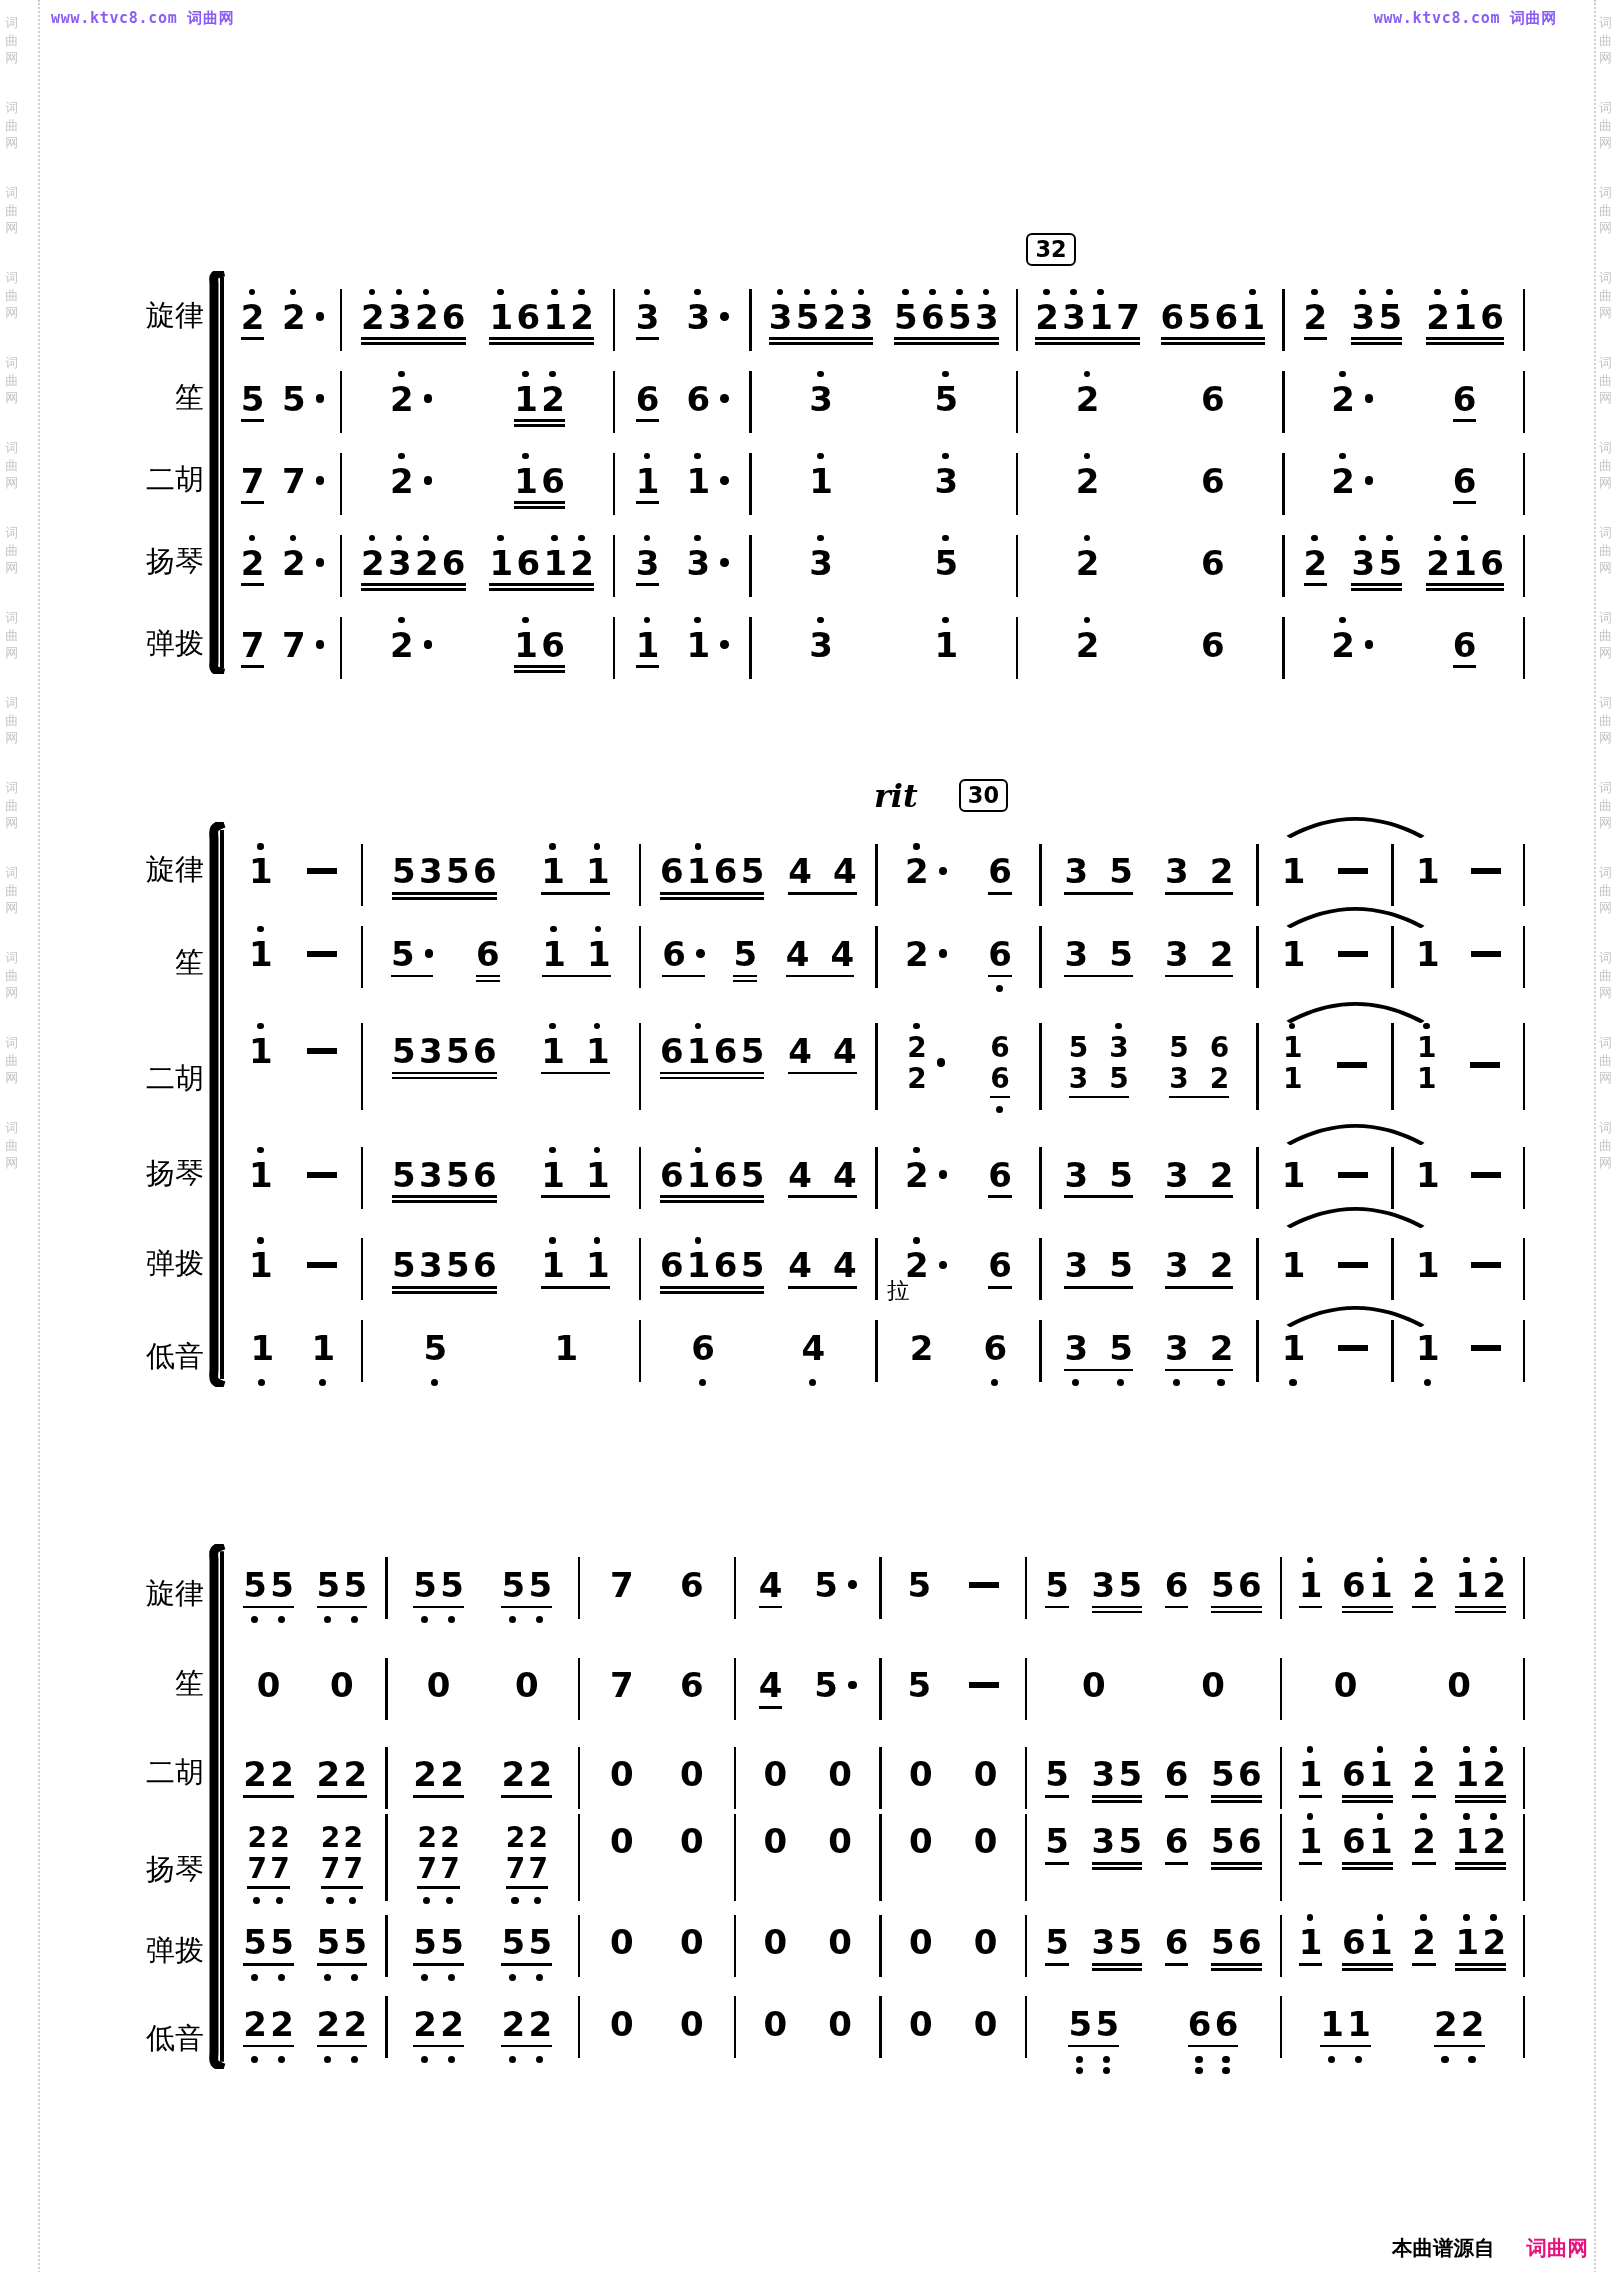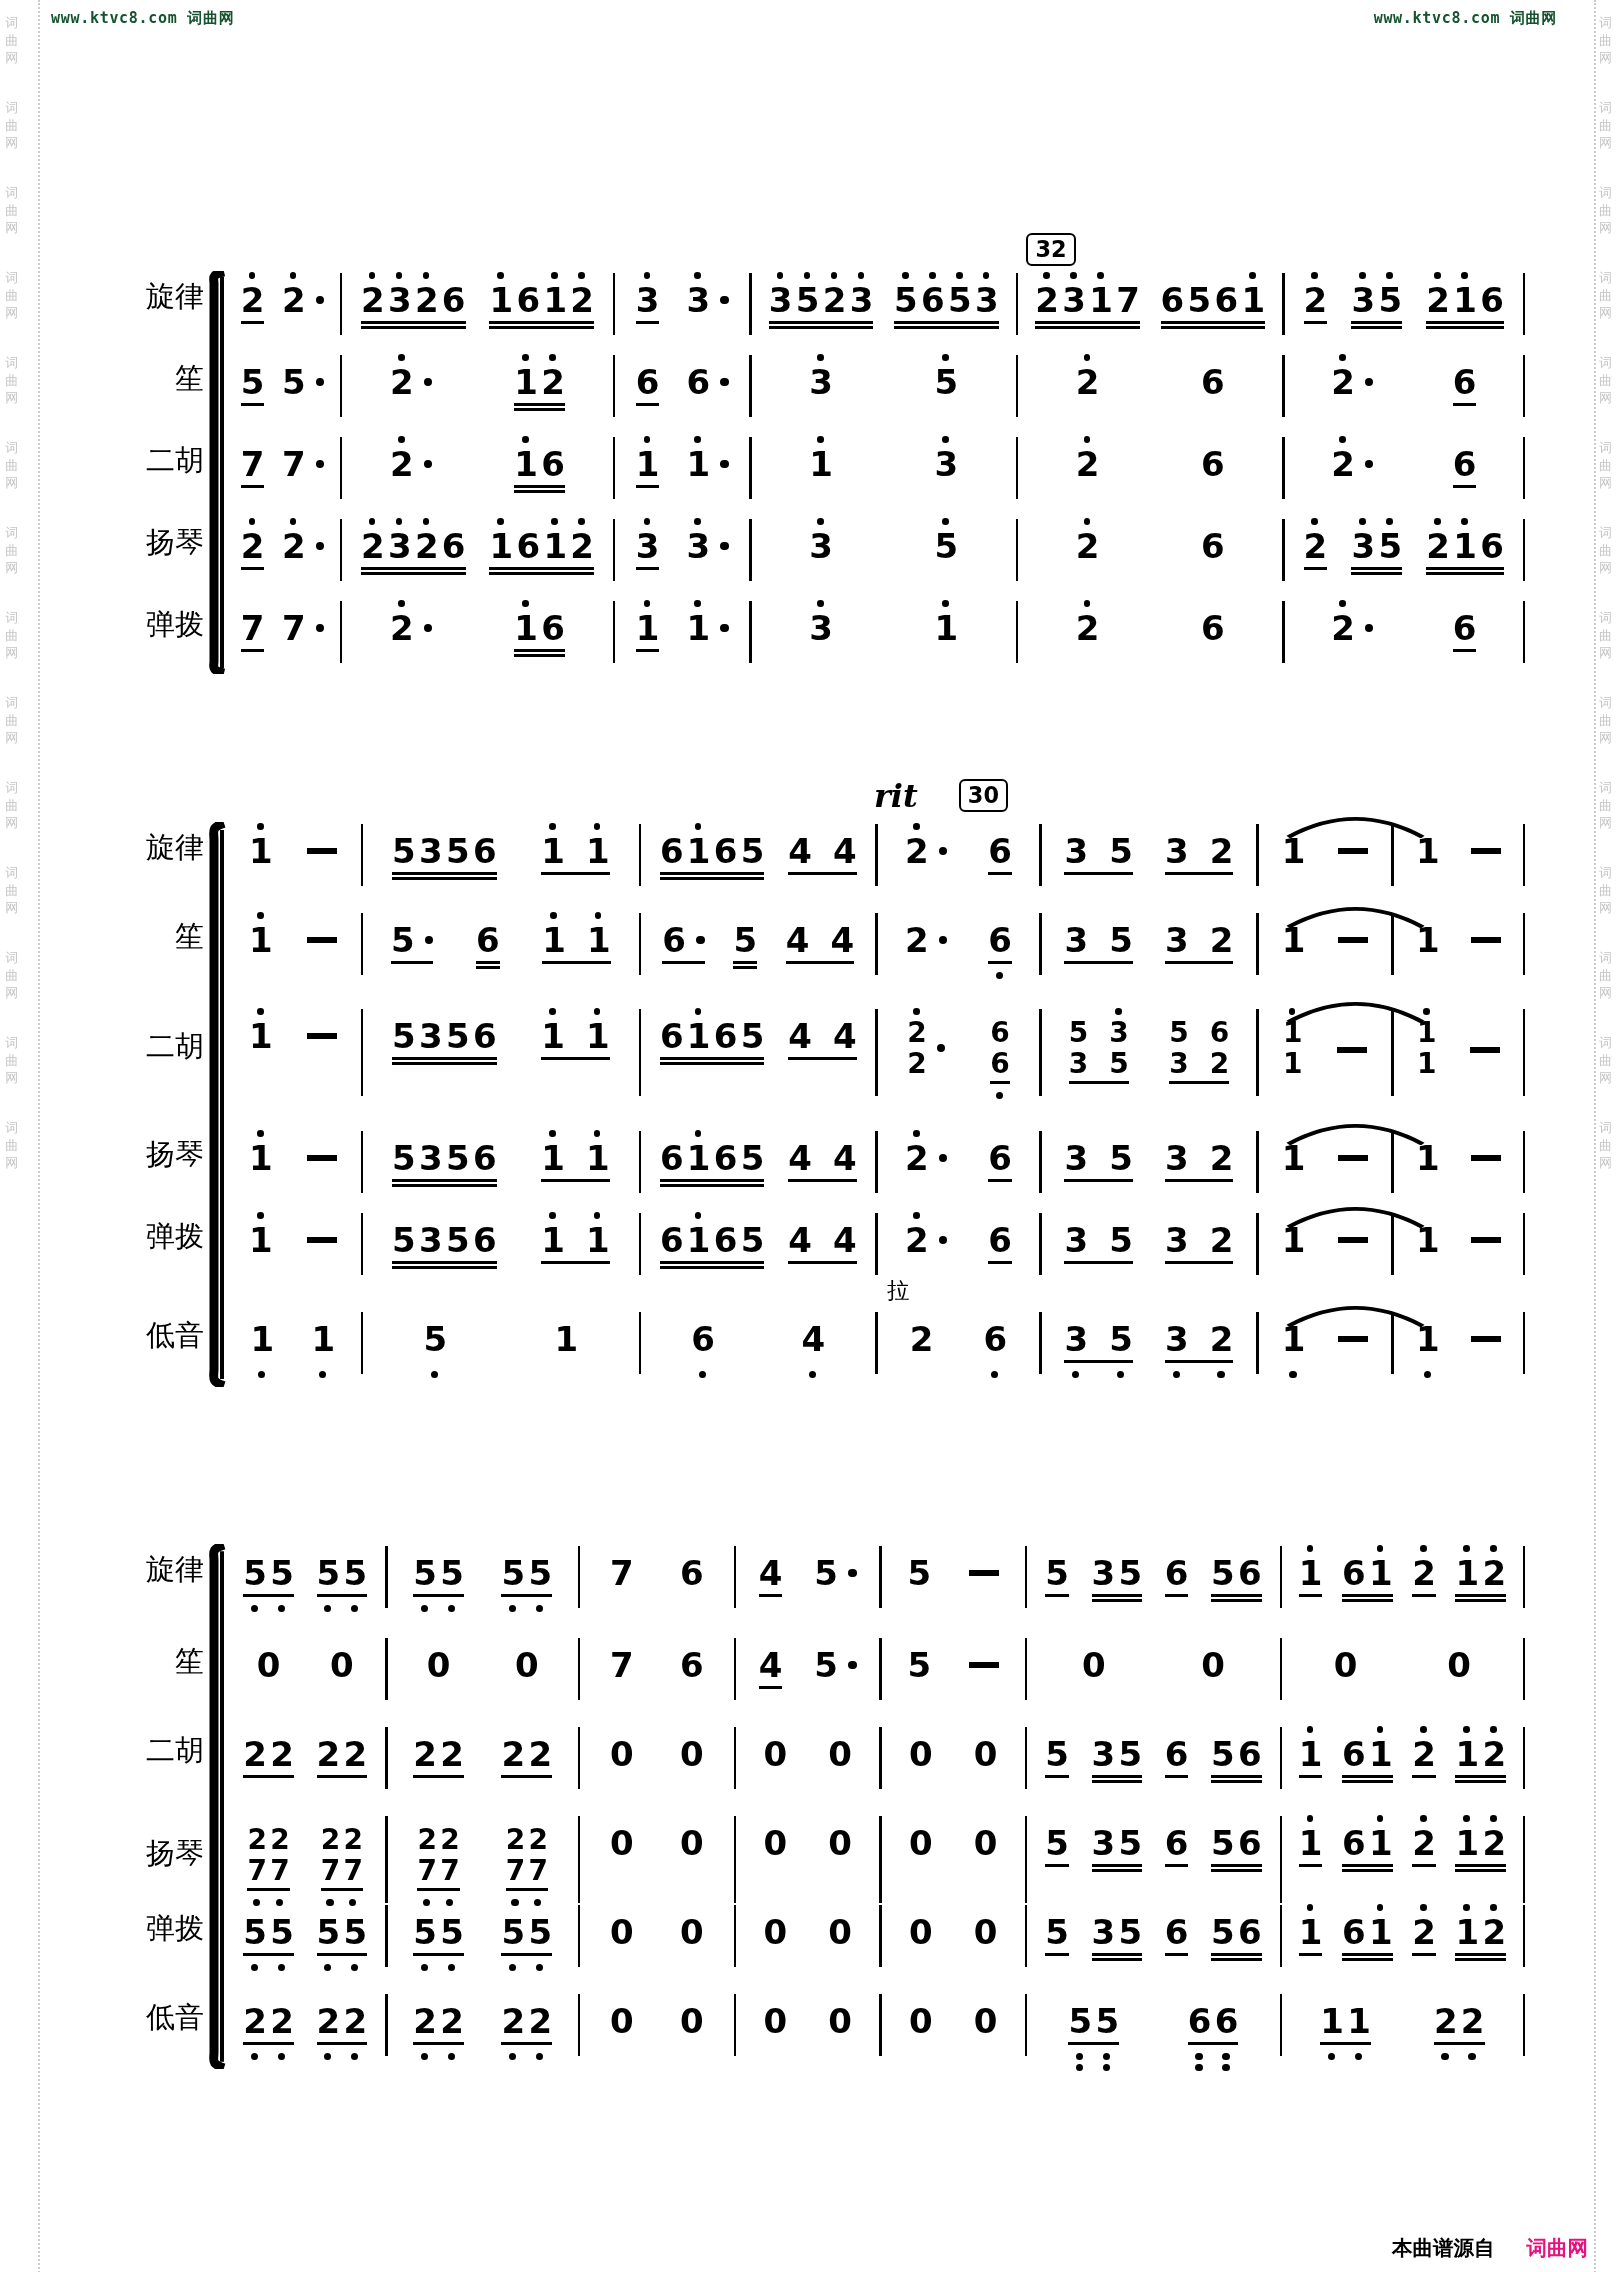--- a/index.html
+++ b/index.html
@@ -2,42 +2,42 @@
 <html style="font-size:10.6px"><head>
 <meta charset="utf-8">
 <style>
   html,body{margin:0;padding:0;}
   body{width:1616px;height:2273px;background:#ffffff;position:relative;
        font-family:"DejaVu Sans",sans-serif;color:#000;}
   .page{position:absolute;inset:0;background:#fff;overflow:hidden;}
 
   
   .wm-top{position:absolute;top:9.2px;font:bold 15px/1.2 "DejaVu Sans Mono",monospace;
-          color:#14532d;letter-spacing:0.7px;}
+          color:#8b5cf6;letter-spacing:0.7px;}
   .wm-tl{left:51px;} .wm-tr{right:59px;}
   .edge-text{position:absolute;top:0;bottom:0;writing-mode:vertical-rl;text-orientation:upright;
              font:13px/1 "DejaVu Sans",sans-serif;color:#c6c6c6;letter-spacing:18px;padding-top:5.3px;}
   .edge-text.left{left:5.3px;} .edge-text.right{right:4px;}
   .edge-line{position:absolute;top:0;bottom:0;width:0;border-left:2px dotted #cccccc;}
   .edge-line.left{left:38px;} .edge-line.right{right:20.5px;}
   .pagenum{position:absolute;top:2125px;left:0;width:100%;text-align:center;
            font:26px/1 "DejaVu Serif",serif;}
   .credit{position:absolute;top:2238px;right:28px;font:bold 20.5px/1 "DejaVu Sans",sans-serif;}
   .credit .site{color:#e8127e;margin-left:32px;}
 
   
   .heading{position:absolute;left:239px;top:1459px;display:flex;align-items:center;
            font:bold 33px/1.2 "DejaVu Serif",serif;}
   .tempo{margin-left:37px;font:bold 29px/1 "DejaVu Sans",sans-serif;display:flex;align-items:center;}
   .tempo .note-glyph{font-size:37px;margin-right:5.3px;}
 
   
   .system{position:absolute;left:66px;width:1458px;}
   .brace{position:absolute;left:140px;top:1.3px;width:20px;}
-  .srow{display:flex;align-items:flex-start;}
+  .srow{display:flex;align-items:center;}
   .label{width:158px;flex:none;text-align:right;padding:8px 20px 0 0;
          font:29px/1.25 "DejaVu Serif",serif;box-sizing:border-box;}
   .srow.chrow .label{padding-top:22.4px;}
   .music{flex:1;display:flex;position:relative;}
   .measure{position:relative;display:flex;justify-content:space-around;align-items:flex-start;
            padding:0 8px;box-sizing:border-box;}
   .measure::before{content:"";position:absolute;left:-1.3px;top:2.6px;width:2.6px;height:62px;background:#000;}
   .measure:first-child::before{display:none;}
   .measure:last-child::after{content:"";position:absolute;right:-1.3px;top:2.6px;width:2.6px;height:62px;background:#000;}
   .srow.chrow .measure::before,.srow.chrow .measure:last-child::after{height:87px;}

